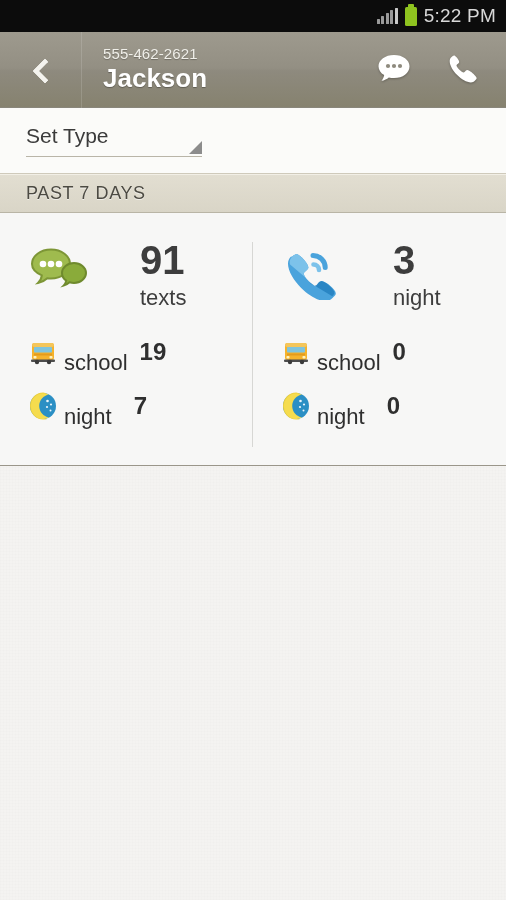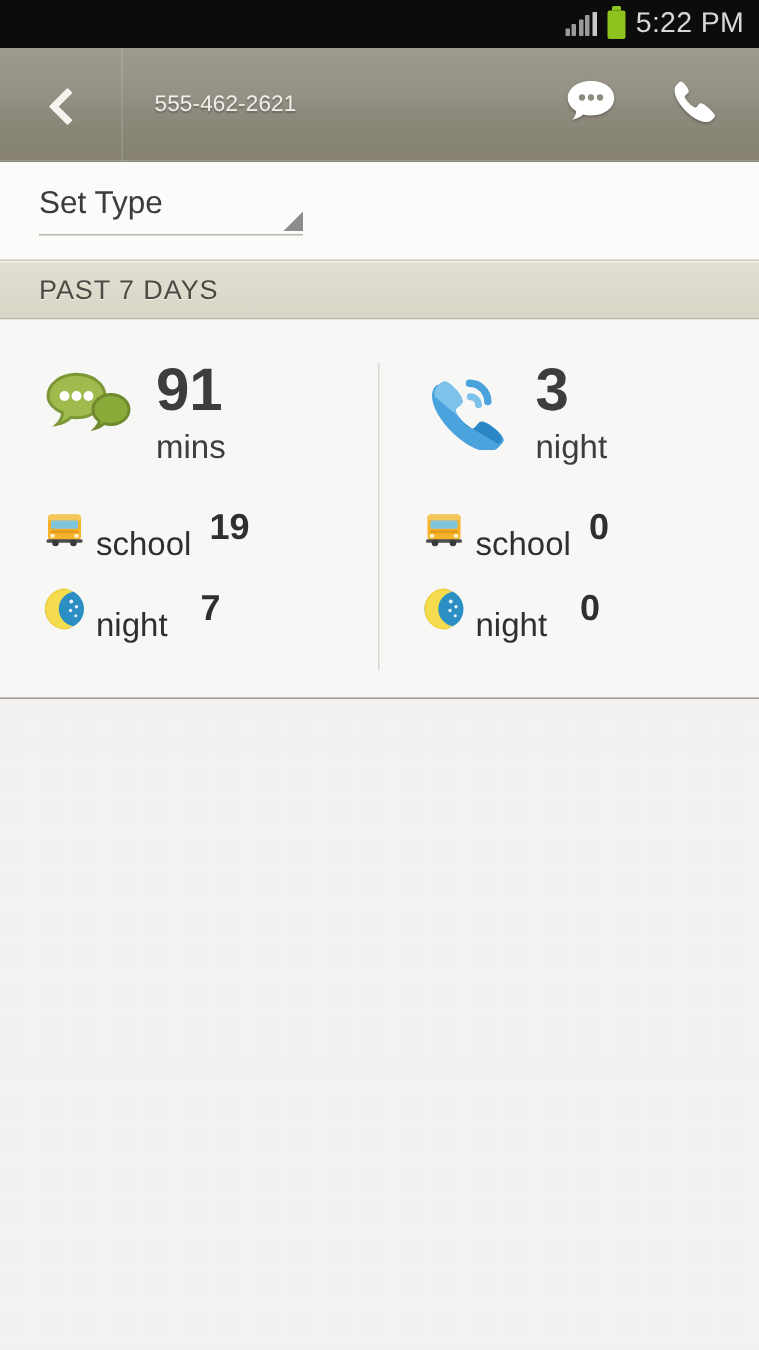--- a/index.html
+++ b/index.html
@@ -112,21 +112,21 @@
     background:#f7f7f6;
     border-bottom:1px solid #9a968a;
     display:flex;
   }
   .stats-col{ width:253px; position:relative; padding:26px 0 0 26px; }
   .col-divider{
     position:absolute; left:252px; top:29px;
     width:1px; height:205px; background:#d7d7d4;
   }
 
-  .primary-row{ display:flex; align-items:flex-start; height:86px; }
+  .primary-row{ display:flex; align-items:flex-start; height:86px;gap:36px; }
   .primary-icon{ width:74px; height:66px; flex:none; display:flex; align-items:center; justify-content:flex-start; }
   .primary-text{ padding-left:4px; padding-top:2px; }
   .primary-value{ font-size:40px; font-weight:bold; color:#3d3d3d; line-height:0.98; }
   .primary-unit{ font-size:22px; color:#3d3d3d; margin-top:5px; }
 
   .sub-row{ display:flex; align-items:center; height:54px; }
   .sub-icon{ width:34px; height:34px; flex:none; display:flex; align-items:center; justify-content:center; }
   .sub-label{ font-size:22px; color:#2f2f2f; margin-left:4px;margin-top:21px; }
   .sub-value{ font-size:24px; font-weight:bold; color:#2f2f2f; margin-left:12px; }
   .sub-row.night .sub-value{ margin-left:22px; }
@@ -158,20 +158,21 @@
 </div>
 
 <div class="action-bar">
 
   <div class="back-btn">
     <span class="chevron-left"></span>
   </div>
 
   <div class="titles">
     <div class="phone-number">555-462-2621</div>
+    <div class="contact-name">Jackson</div>
   </div>
 
   <div class="action-icons">
     <div class="ab-icon">
       <span>
         <svg width="34" height="30" viewBox="0 0 34 30">
           <path d="M17 2C8.2 2 1.5 6.9 1.5 13.2c0 3.6 2.2 6.8 5.7 8.9 -0.3 2.2-1.3 4.2-2.7 5.7 2.9-0.5 5.4-1.8 7.3-3.4 1.6 0.4 3.4 0.6 5.2 0.6 8.8 0 15.5-4.9 15.5-11.8C32.5 6.9 25.8 2 17 2z" fill="#ffffff"></path>
           <circle cx="11" cy="13" r="2.1" fill="#8e8a7e"></circle>
           <circle cx="17" cy="13" r="2.1" fill="#8e8a7e"></circle>
           <circle cx="23" cy="13" r="2.1" fill="#8e8a7e"></circle>
@@ -207,21 +208,21 @@
         <svg width="66" height="56" viewBox="0 0 66 56">
           <path d="M44 20c0 8-8.5 14.5-19 14.5 -1.3 0-2.5-0.1-3.7-0.3 -2.4 2.3-5.6 4-9.3 4.7 2.1-2 3.5-4.7 3.8-7.6C10.5 29 6 24.9 6 20 6 12 14.5 5.5 25 5.5S44 12 44 20z" fill="#9fbb4e" stroke="#7d9636" stroke-width="2"></path>
           <circle cx="17" cy="20" r="3.3" fill="#ffffff"></circle>
           <circle cx="25" cy="20" r="3.3" fill="#ffffff"></circle>
           <circle cx="33" cy="20" r="3.3" fill="#ffffff"></circle>
           <path d="M60 29c0 5.5-5.4 10-12 10 -1.6 0-3.1-0.3-4.5-0.7 -1.6 1.5-3.6 2.7-5.9 3.3 1.4-1.4 2.3-3.1 2.6-5 -2.6-1.8-4.2-4.5-4.2-7.6 0-5.5 5.4-10 12-10S60 23.5 60 29z" fill="#8aab3a" stroke="#6f8a2d" stroke-width="2"></path>
         </svg>
       </div>
       <div class="primary-text">
         <div class="primary-value">91</div>
-        <div class="primary-unit">mins</div>
+        <div class="primary-unit">texts</div>
       </div>
     </div>
 
     <div class="sub-row school">
       <div class="sub-icon">
         <svg width="30" height="30" viewBox="0 0 30 30">
           <rect x="4" y="6" width="22" height="17" rx="2.5" fill="#f5b32c"></rect>
           <rect x="4" y="6" width="22" height="4" rx="2" fill="#f5c65a"></rect>
           <rect x="6" y="10" width="18" height="5.5" rx="1" fill="#7fc4dd"></rect>
           <rect x="6" y="16.5" width="18" height="2" fill="#e39b1c"></rect>

